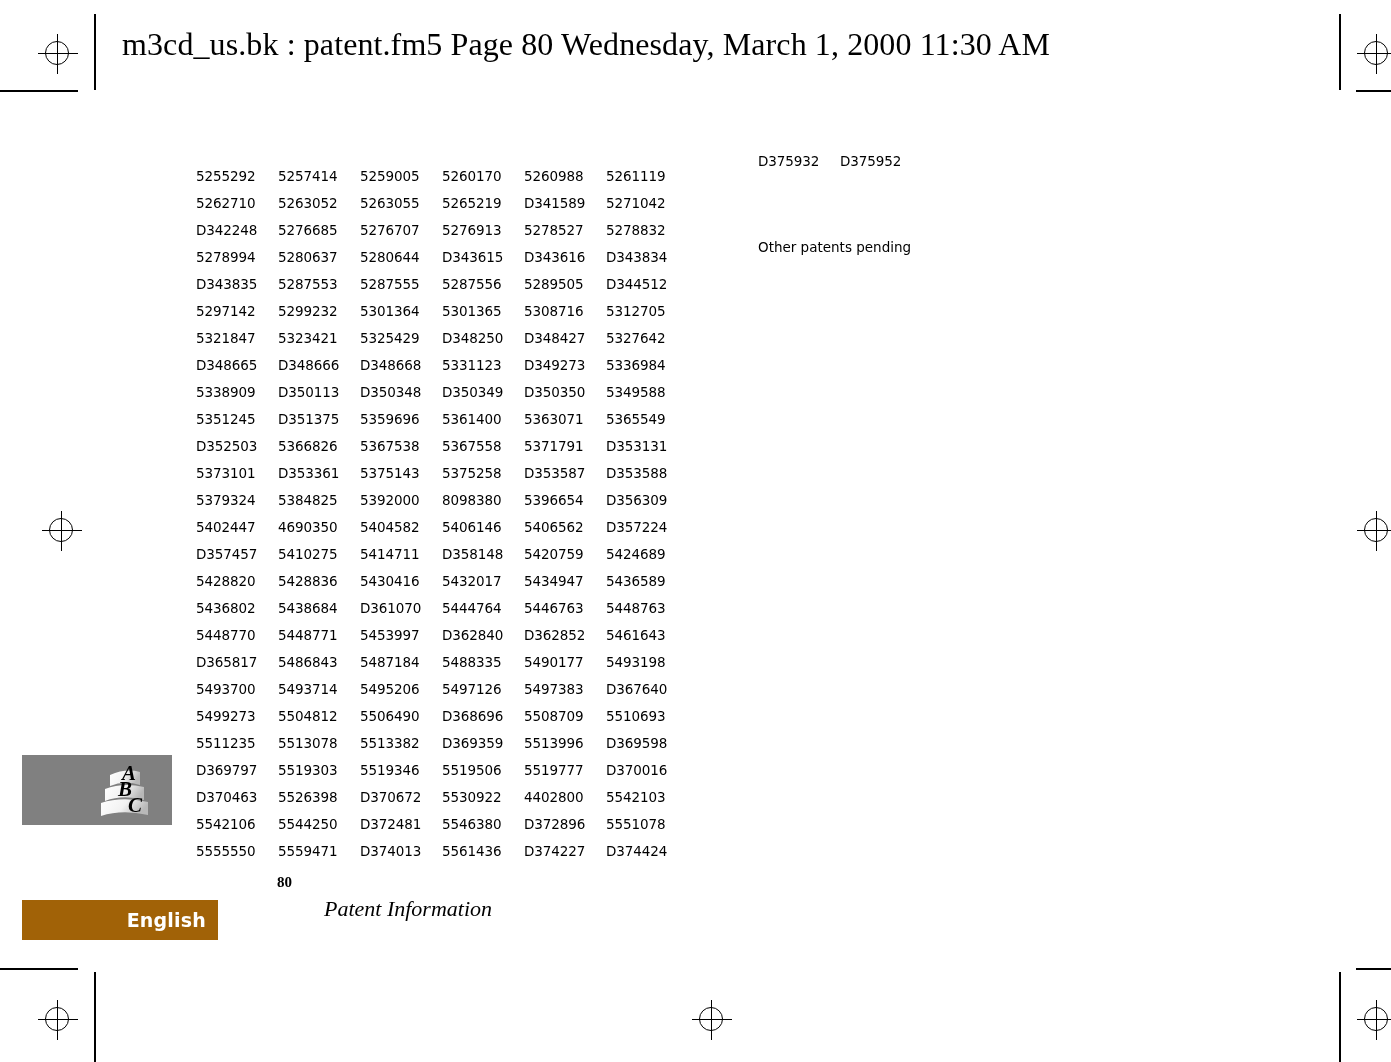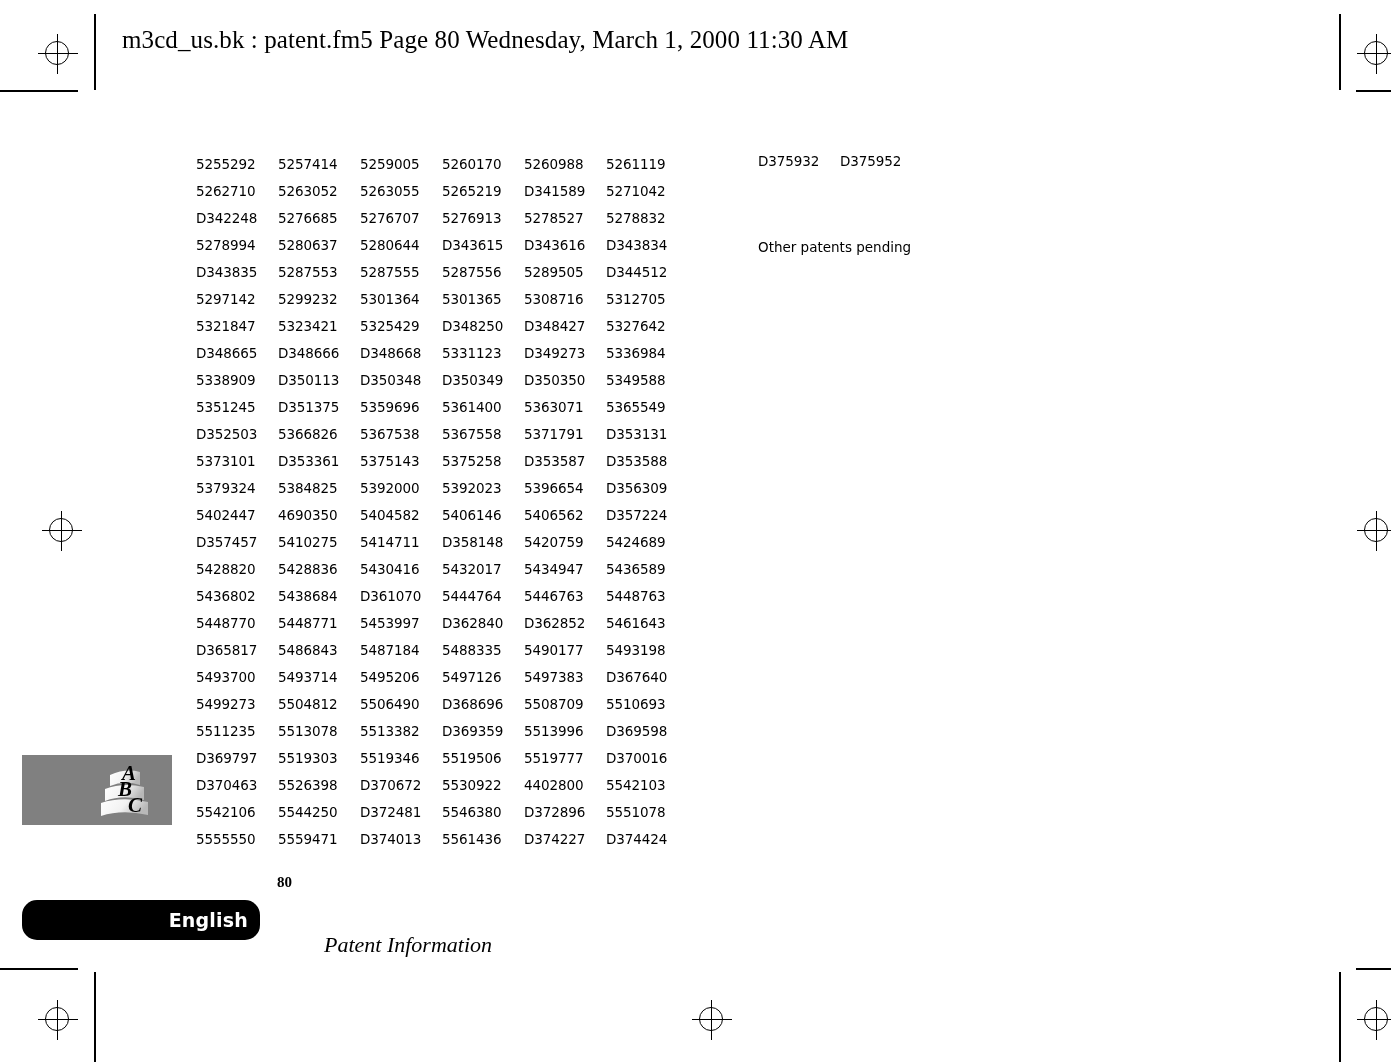--- a/index.html
+++ b/index.html
@@ -62,21 +62,21 @@
   .reg-bl { left: 38px;  top: 1000px; }
   .reg-br { left: 1357px; top: 1000px; }
   .reg-bc { left: 692px; top: 1000px; }
 
   
   .file-header {
     position: absolute;
     left: 122px;
     top: 26px;
     font-family: "Liberation Serif", serif;
-    font-size: 25px;
+    font-size: 32px;
     letter-spacing: 0.1px;
     white-space: nowrap;
   }
 
   
   .patent-table {
     position: absolute;
     border-collapse: collapse;
   }
   .patent-table td {
@@ -84,21 +84,21 @@
     font-size: 13.5px;
     padding: 0;
     height: 27px;
     vertical-align: middle;
     white-space: nowrap;
     letter-spacing: -0.1px;
   }
   .patent-table td.col {
     width: 82px;
   }
-  #left-table  { left: 196px; top: 150px; }
+  #left-table  { left: 196px; top: 162px; }
   #right-table { left: 758px; top: 147px; }
 
   .other-pending {
     position: absolute;
     left: 758px;
     top: 203px;
     font-family: "DejaVu Sans", sans-serif;
     font-size: 13.5px;
     white-space: nowrap;
     margin-top: 36px;
@@ -120,24 +120,23 @@
     top: 0px;
     width: 70px;
     height: 70px;
   }
 
   
   .lang-bar {
     position: absolute;
     left: 22px;
     top: 900px;
-    width: 238px;
+    width: 196px;
     height: 40px;
-    background: #000000;
-    border-radius: 15px;
+    background: #a16207;
   }
   .lang-label {
     position: absolute;
     right: 12px;
     top: 9px;
     color: #ffffff;
     font-family: "DejaVu Sans", sans-serif;
     font-size: 19px;
     font-weight: bold;
     letter-spacing: 0.2px;
@@ -146,21 +145,21 @@
     position: absolute;
     left: 277px;
     top: 874px;
     font-family: "Liberation Serif", serif;
     font-size: 15px;
     font-weight: bold;
   }
   .section-title {
     position: absolute;
     left: 324px;
-    top: 932px;
+    top: 896px;
     font-family: "Liberation Serif", serif;
     font-size: 22px;
     font-style: italic;
     white-space: nowrap;
   }
 </style>
 </head>
 <body>
 
 <div class="crop-line v-rule-left"></div>
@@ -305,21 +304,21 @@
         <td class="col">D353361</td>
         <td class="col">5375143</td>
         <td class="col">5375258</td>
         <td class="col">D353587</td>
         <td class="col">D353588</td>
       </tr>
       <tr>
         <td class="col">5379324</td>
         <td class="col">5384825</td>
         <td class="col">5392000</td>
-        <td class="col">5392023</td>
+        <td class="col">8098380</td>
         <td class="col">5396654</td>
         <td class="col">D356309</td>
       </tr>
       <tr>
         <td class="col">5402447</td>
         <td class="col">4690350</td>
         <td class="col">5404582</td>
         <td class="col">5406146</td>
         <td class="col">5406562</td>
         <td class="col">D357224</td>

